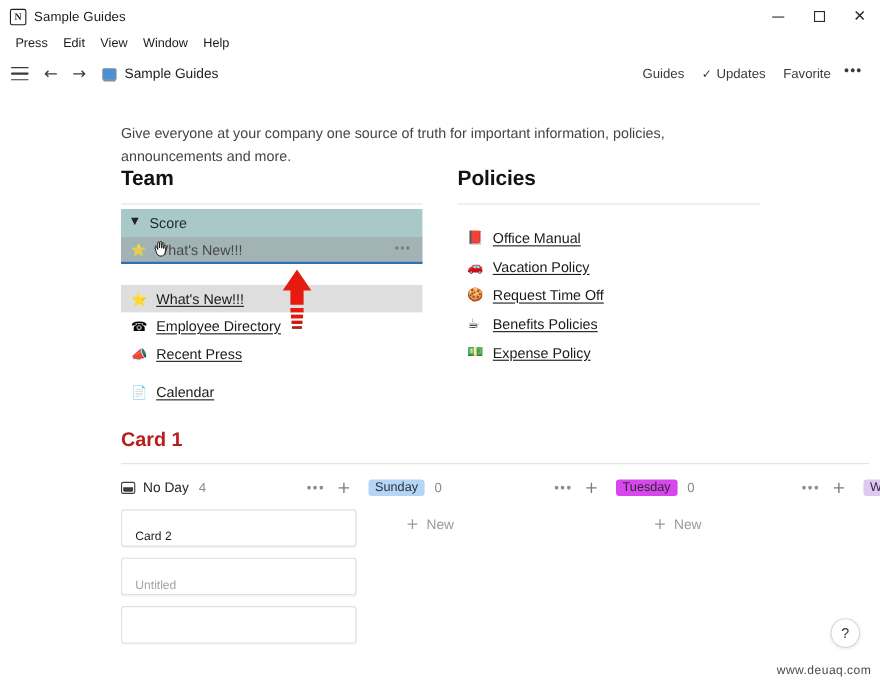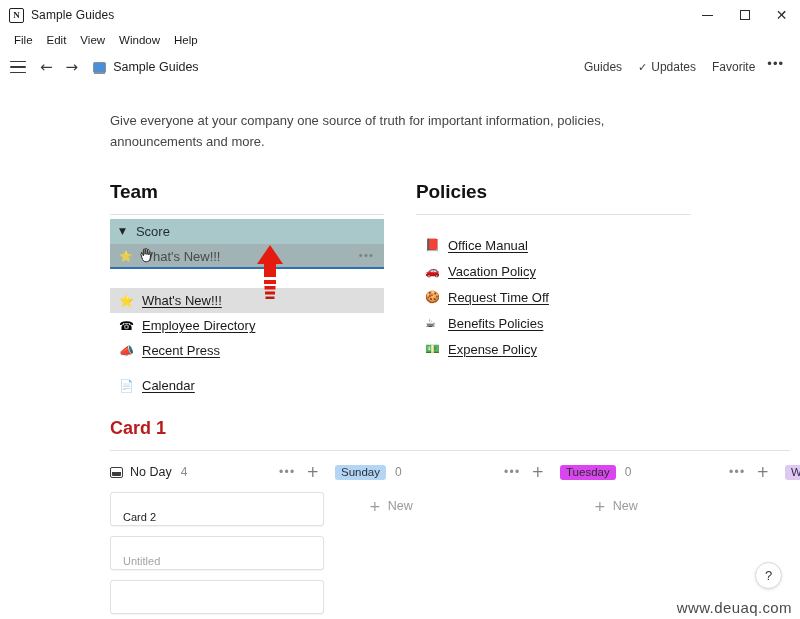--- a/index.html
+++ b/index.html
@@ -53,21 +53,21 @@
   .crumb-text { font-size: 12.5px; color: #1d1d1d; }
   .toolbar-right { position: absolute; right: 10px; display: flex; align-items: center; gap: 0; }
   .tr-btn { font-size: 12px; color: #3a3a3a; padding: 0 8px; line-height: 20px; }
   .tr-btn.check::before { content: "✓"; margin-right: 4px; font-size: 11px; color: #3a3a3a; }
   .tr-dots { font-size: 13px; color: #3a3a3a; letter-spacing: 1px; padding: 0 6px 6px 4px; line-height: 10px;}
 
   
   .content { position: relative; padding-left: 110px; padding-top: 28px; }
   .intro { font-size: 13px; color: #454545; line-height: 21px; width: 530px; }
 
-  .cols { display: flex; margin-top: 29px; }
+  .cols { display: flex; }
   .col-team { width: 274px; margin-right: 32px; }
   .col-policies { width: 275px; }
   .col-h { font-size: 19px; font-weight: bold; color: #121212; letter-spacing: -.1px; }
   .col-rule { height: 1px; background: #e3e3e3; margin-top: 11px; }
 
   
   .toggle-block {
     background: #a9c8ca; margin-top: 4px; height: 25px;
     display: flex; align-items: center; padding-left: 9px;
   }
@@ -149,21 +149,21 @@
 
   
   .help-btn {
     position: absolute; right: 18px; bottom: 30px; width: 27px; height: 27px;
     border-radius: 50%; border: 1px solid #d8d8d8; background: #fff;
     display: flex; align-items: center; justify-content: center;
     font-size: 13px; color: #333; box-shadow: 0 1px 3px rgba(0,0,0,.1);
   }
   .watermark {
     position: absolute; right: 8px; bottom: 3px;
-    font-size: 15px; color: #4a4a4a; letter-spacing: .4px;
+    font-size: 11px; color: #4a4a4a; letter-spacing: .4px;
     font-family: "Liberation Sans", sans-serif;
   }
 </style>
 </head>
 <body>
 
 <div class="titlebar">
   <div class="app-icon">N</div>
   <div class="app-title">Sample Guides</div>
   <div class="wincontrols">
@@ -173,21 +173,21 @@
     <div class="wc">
         <span class="sq"></span>
       </div>
     <div class="wc">
         <span class="xx">✕</span>
       </div>
   </div>
 </div>
 
 <div class="menubar">
-  <div class="menu-item">File</div>
+  <div class="menu-item">Press</div>
   <div class="menu-item">Edit</div>
   <div class="menu-item">View</div>
   <div class="menu-item">Window</div>
   <div class="menu-item">Help</div>
 </div>
 
 <div class="toolbar">
   <div class="ham">
     <span></span>
       <span></span>

